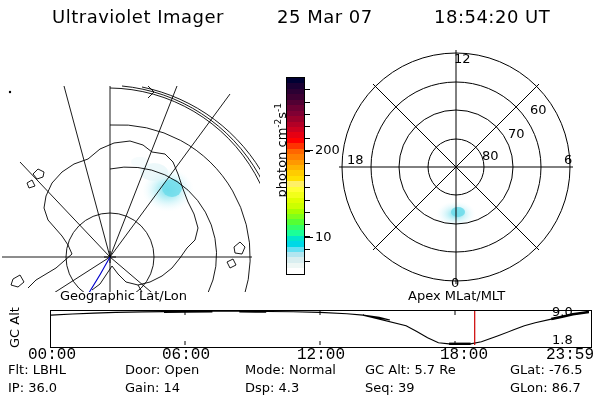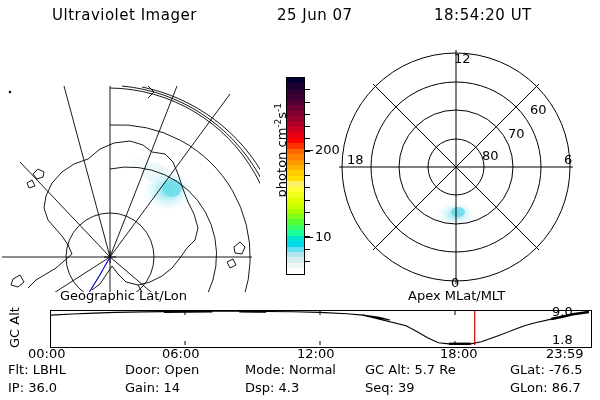--- a/index.html
+++ b/index.html
@@ -2,21 +2,21 @@
 <html><head>
 <meta charset="utf-8">
 <style>
   html,body{margin:0;padding:0;background:#ffffff;}
   body{
     width:600px;height:400px;position:relative;overflow:hidden;
     font-family:"DejaVu Sans","Liberation Sans",sans-serif;
     color:#000;
   }
   .abs{position:absolute;}
-  .hdr{top:6px;font-size:15px;letter-spacing:0.5px;white-space:nowrap;}
+  .hdr{top:6px;font-size:18px;letter-spacing:0.5px;white-space:nowrap;}
   #hdr-title{left:52px;}
   #hdr-date{left:277px;}
   #hdr-time{left:434px;}
 
   
   #geo-panel{left:2px;top:42px;width:258px;height:250px;}
   #geo-panel svg, #mlt-panel svg, #orbit-panel svg{display:block;}
 
   
   #colorbar-panel{left:258px;top:44px;width:72px;height:250px;}
@@ -45,33 +45,33 @@
 
   
   #orbit-panel{left:0px;top:306px;width:600px;height:54px;}
   #ylab-gcalt{
     position:absolute;left:-16px;top:14px;width:60px;
     transform:rotate(-90deg);transform-origin:center center;
     font-size:13px;text-align:center;white-space:nowrap;
   }
   .ytick-lab{position:absolute;font-size:13px;right:0;}
   #orbit-box{position:absolute;left:50px;top:4px;width:540px;height:36px;border:1px solid #000;}
-  .xtick-lab{position:absolute;top:40px;font-size:13px;white-space:nowrap;}
+  .xtick-lab{position:absolute;top:40px;font-size:16px;white-space:nowrap;font-family:Liberation Mono, monospace;}
 
   
   #status{position:absolute;left:0;top:362px;width:488px;font-size:13px;}
   .status-row{position:relative;height:18px;}
   .sc{position:absolute;white-space:nowrap;}
   .c0{left:8px;}.c1{left:125px;}.c2{left:245px;}.c3{left:365px;}.c4{left:487px;margin-left:23px;}
 </style>
 </head>
 <body>
 
 <div class="abs hdr" id="hdr-title">Ultraviolet Imager</div>
-<div class="abs hdr" id="hdr-date">25 Jun 07</div>
+<div class="abs hdr" id="hdr-date">25 Mar 07</div>
 <div class="abs hdr" id="hdr-time">18:54:20 UT</div>
 
 <div class="abs" id="geo-panel">
   <svg width="258" height="250" viewBox="0 0 258 250">
     <defs>
       <radialGradient id="auroraA" cx="50%" cy="50%" r="50%">
         <stop offset="0%" stop-color="#5fd8e8" stop-opacity="0.95"></stop>
         <stop offset="45%" stop-color="#9fe9f2" stop-opacity="0.6"></stop>
         <stop offset="100%" stop-color="#eafaff" stop-opacity="0"></stop>
       </radialGradient>

